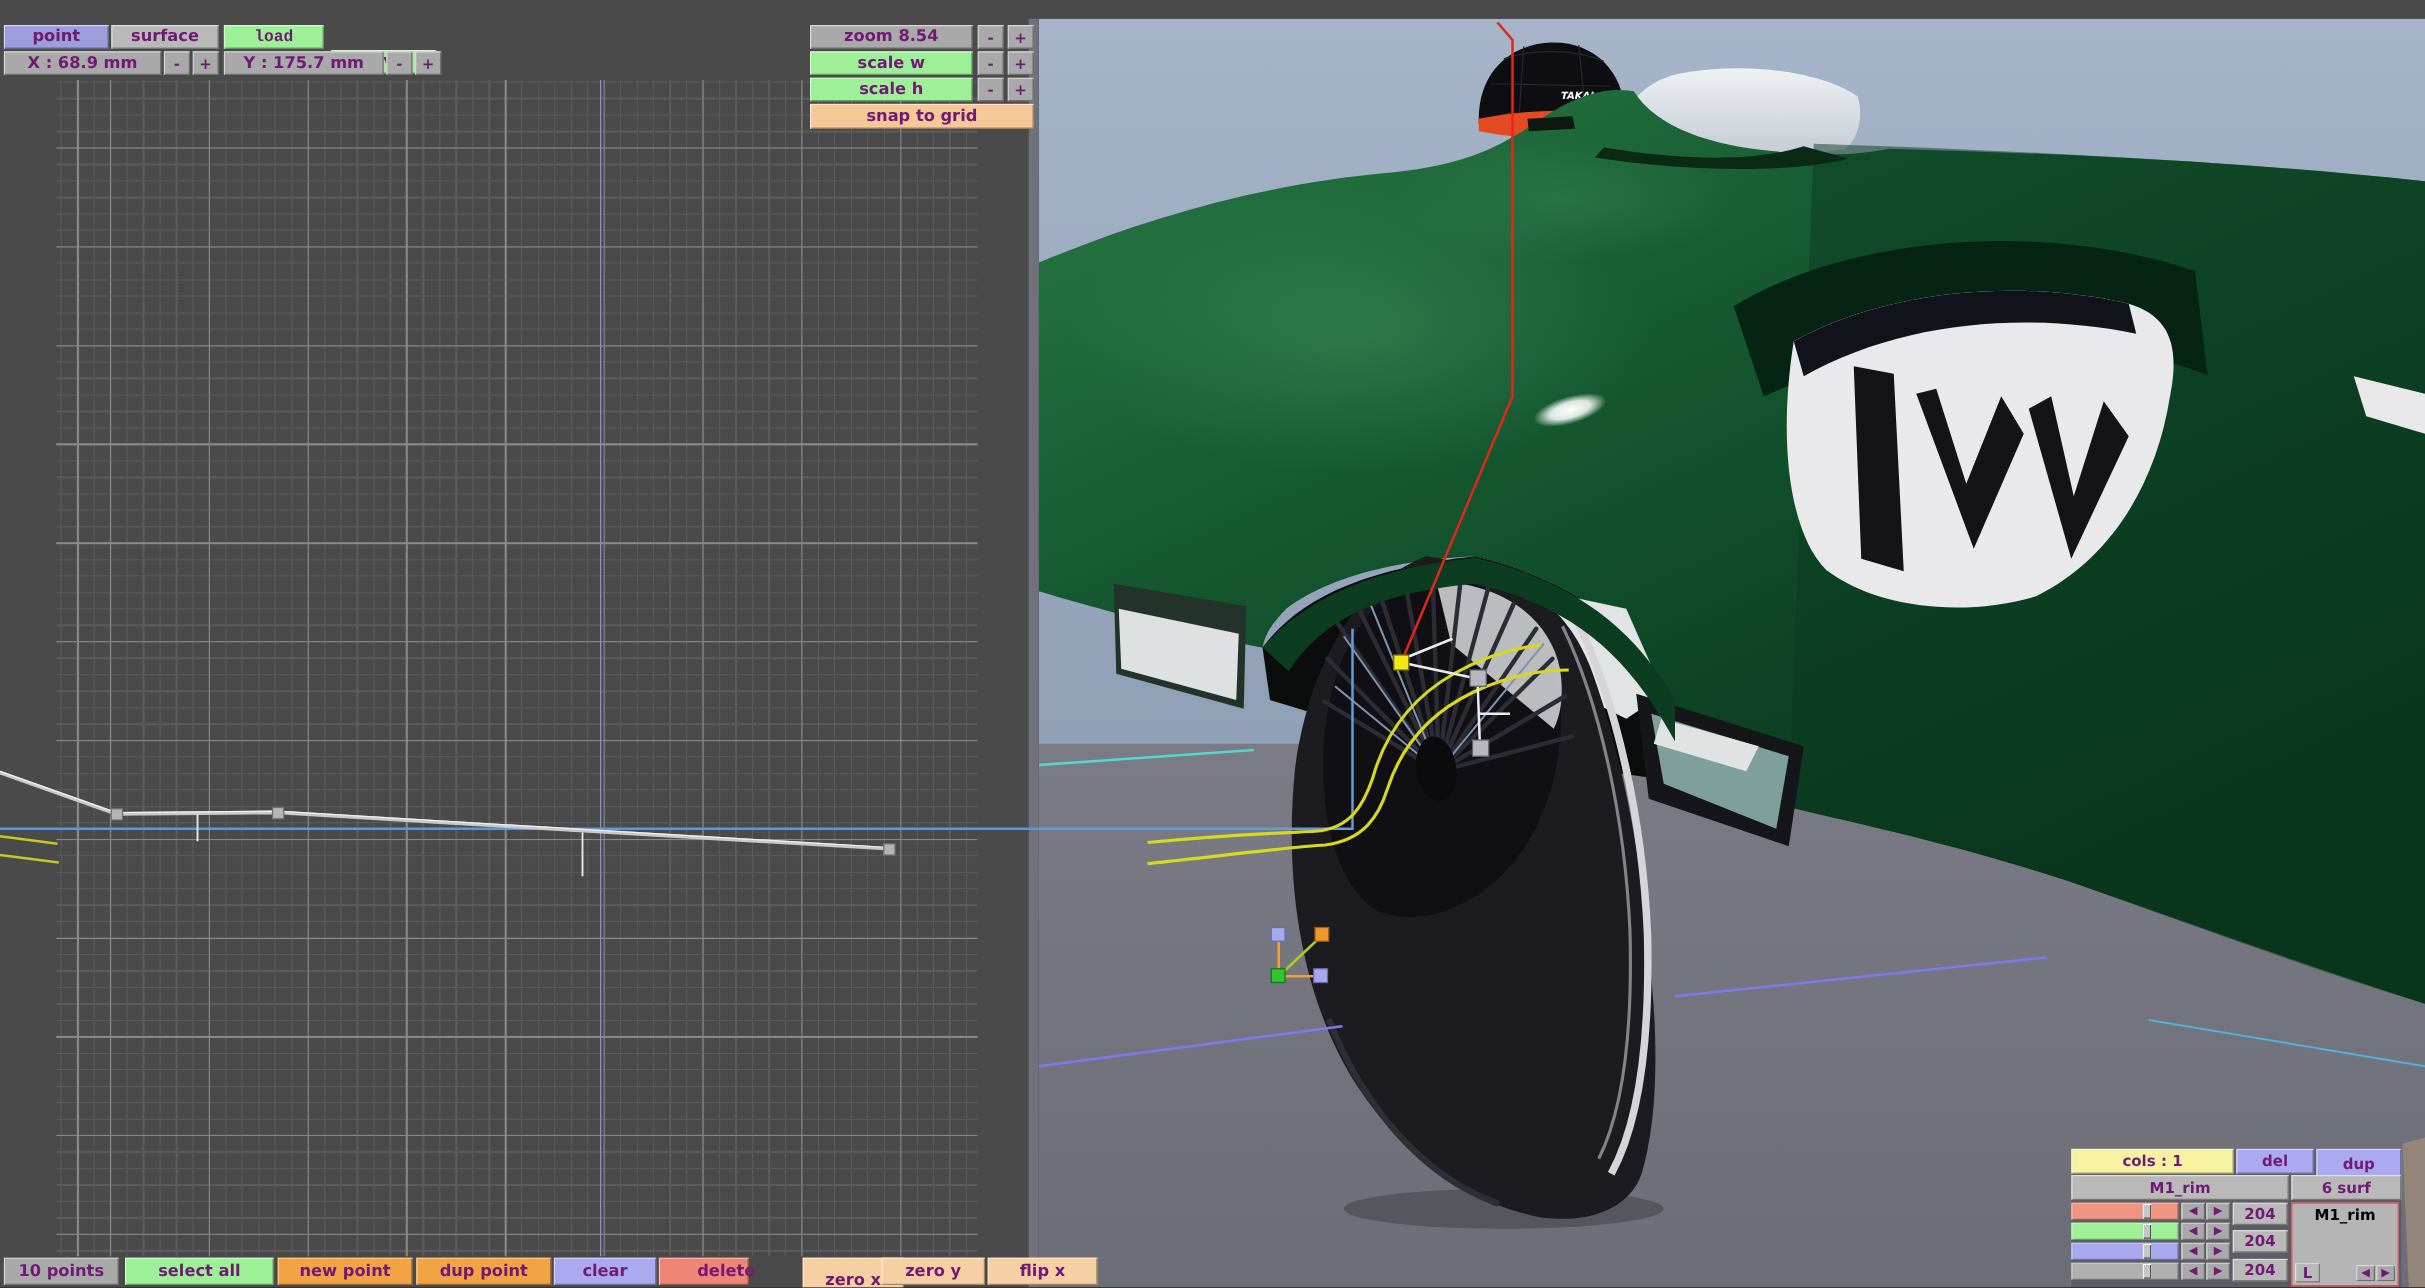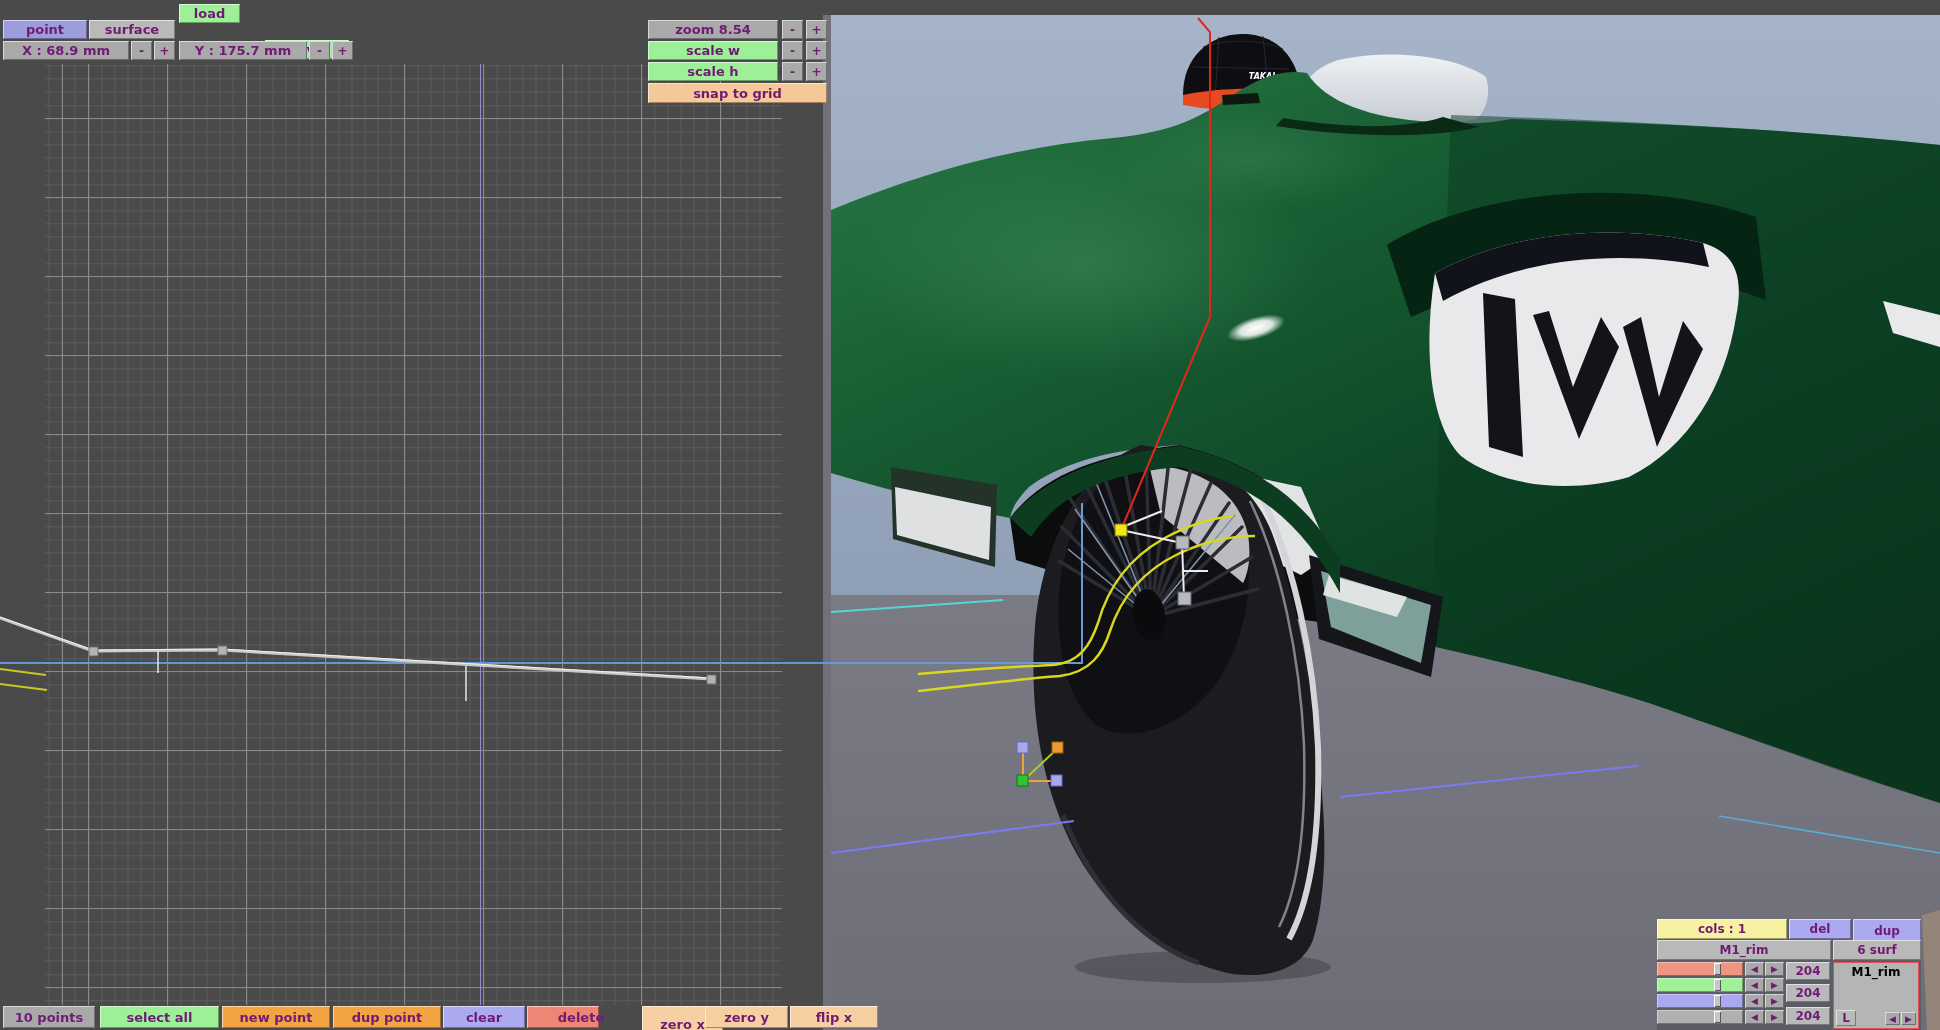--- a/index.html
+++ b/index.html
@@ -193,21 +193,21 @@
       <rect x="220" y="760" width="11" height="11" fill="#a8a8ee" stroke="#6a6ab8"></rect>
     </g>
 
     <path d="M1091,900 L1109,895 L1109,1015 L1096,1015 Z" fill="#93857a"></path>
   </svg>
   </div>
 
 
   <div class="b purple ui" style="left:3px;top:20px;width:84px;height:19px;">point</div>
   <div class="b grayl ui" style="left:89px;top:20px;width:86px;height:19px;">surface</div>
-  <div class="b green ui" style="left:179px;top:4px;width:61px;height:19px;">load</div>
+  <div class="b green ui" style="left:179px;top:20px;width:80px;height:19px;font-family:Liberation Mono, monospace;">load</div>
   <div class="b green ui" style="left:265px;top:20px;width:84px;height:19px;margin-top:20px;">save</div>
 
   <div class="b gray ui" style="left:3px;top:41px;width:126px;height:19px;">X : 68.9 mm</div>
   <div class="b gray ui sm" style="left:131px;top:41px;width:21px;height:19px;">-</div>
   <div class="b gray ui sm" style="left:154px;top:41px;width:21px;height:19px;">+</div>
   <div class="b gray ui" style="left:179px;top:41px;width:128px;height:19px;">Y : 175.7 mm</div>
   <div class="b gray ui sm" style="left:309px;top:41px;width:21px;height:19px;">-</div>
   <div class="b gray ui sm" style="left:332px;top:41px;width:21px;height:19px;">+</div>
 
   <div class="b gray ui" style="left:648px;top:20px;width:130px;height:19px;">zoom 8.54</div>

